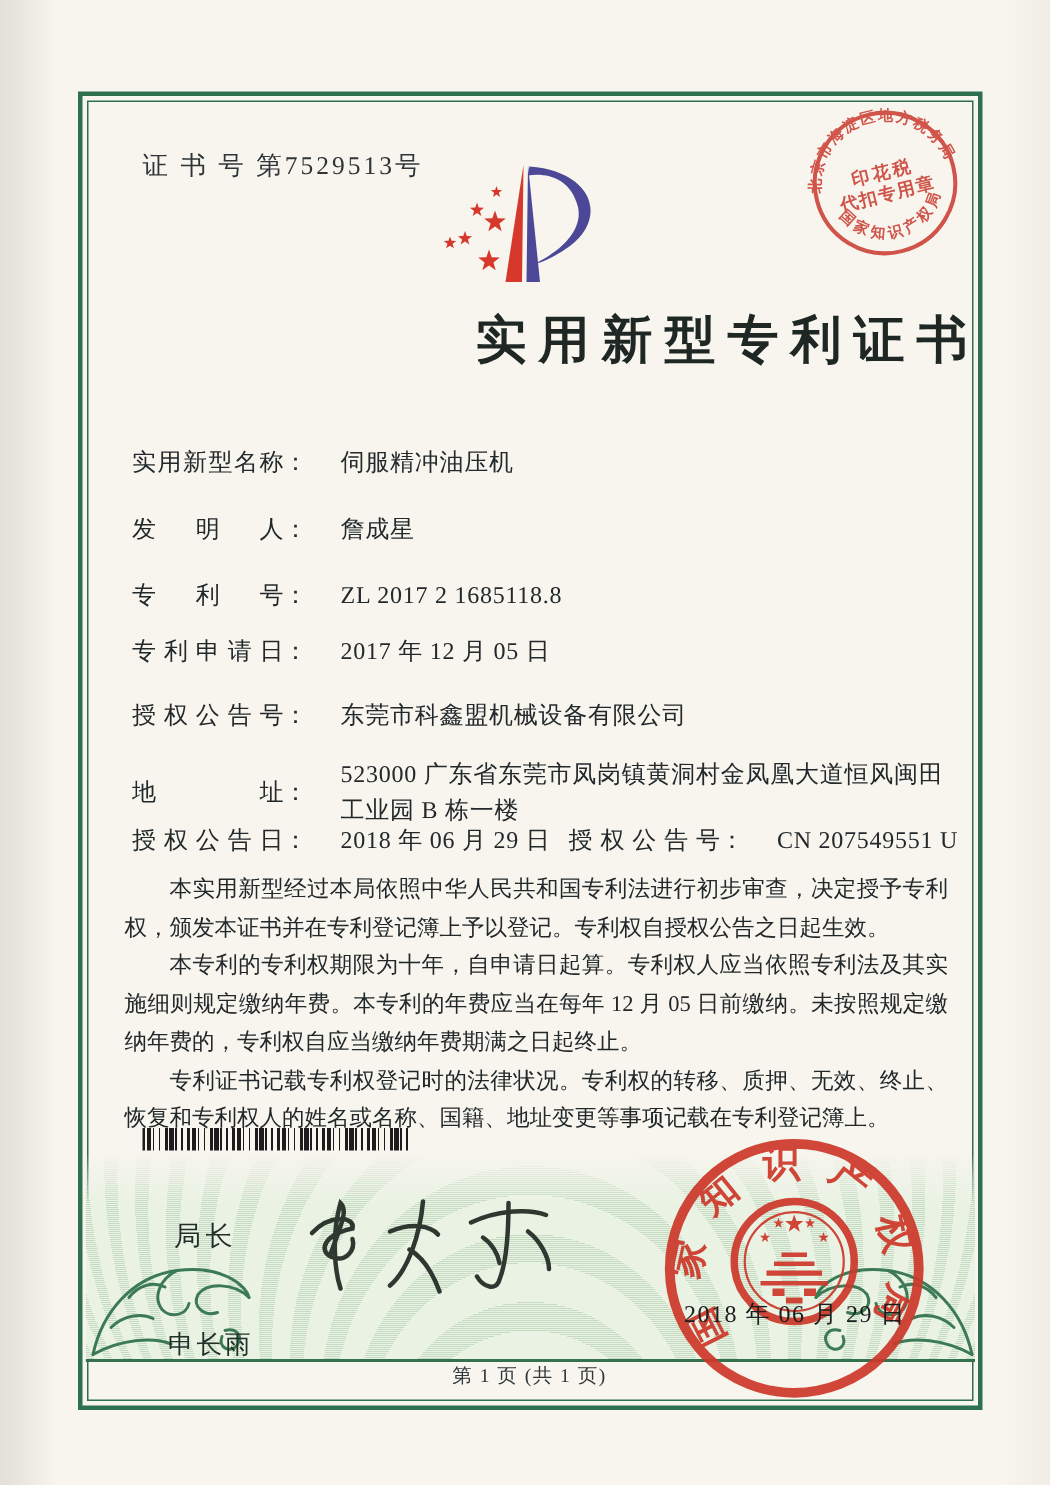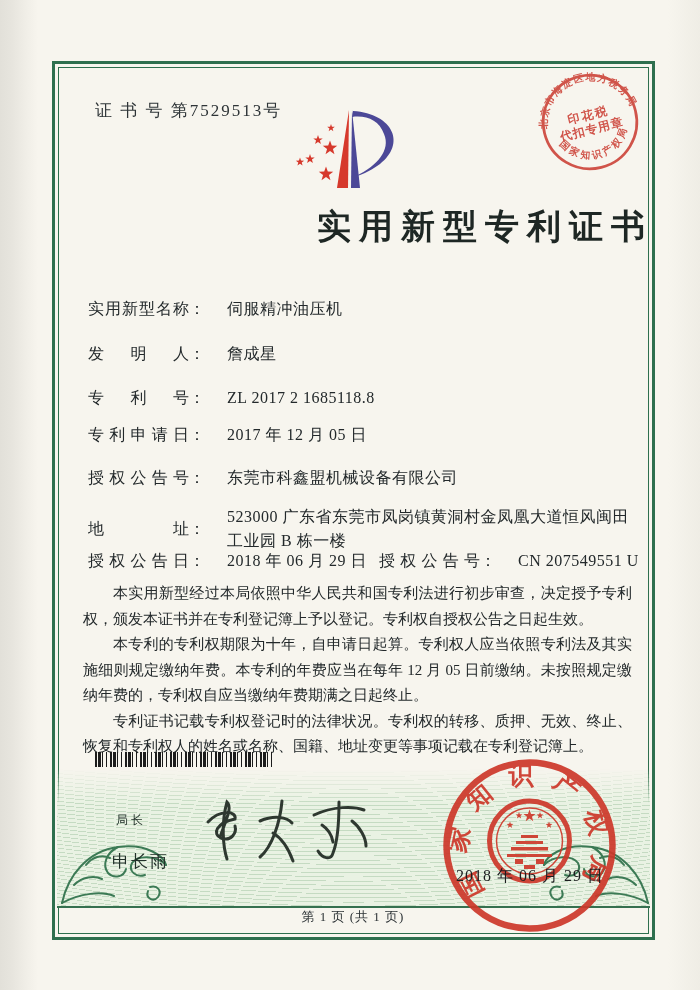--- a/index.html
+++ b/index.html
@@ -43,22 +43,22 @@
   }
   .band{
     position:absolute;left:57px;top:769px;width:593px;height:137px;
     background:
       repeating-radial-gradient(160% 130% at 50% 230%,rgba(102,158,108,.28) 0 1.5px,rgba(0,0,0,0) 1.5px 7px),
       #e9f2e3;
     border-bottom:2px solid #35704f;
     -webkit-mask-image:linear-gradient(180deg,transparent 0,#000 34px);
     mask-image:linear-gradient(180deg,transparent 0,#000 34px);
   }
-  .director{position:absolute;left:116px;top:812px;font-size:12px;letter-spacing:3px;color:#22302a;}
-  .director-name{position:absolute;left:112px;top:850px;font-size:17px;letter-spacing:2px;color:#22302a;}
+  .director{position:absolute;left:116px;top:812px;font-size:18px;letter-spacing:3px;color:#22302a;}
+  .director-name{position:absolute;left:112px;top:885px;font-size:17px;letter-spacing:2px;color:#22302a;}
   .signature{position:absolute;left:196px;top:793px;width:190px;height:88px;}
   .seal{position:absolute;left:437px;top:753px;width:185px;height:185px;opacity:.92;}
   .seal-date{
     position:absolute;left:424px;top:866px;width:212px;text-align:center;
     font-size:16px;letter-spacing:1px;color:#1c1d1f;z-index:3;
   }
   .ornament{position:absolute;width:112px;height:74px;}
   .orn-left{left:58px;top:833px;}
   .orn-right{left:540px;top:833px;transform:scaleX(-1);}
   .footer{

